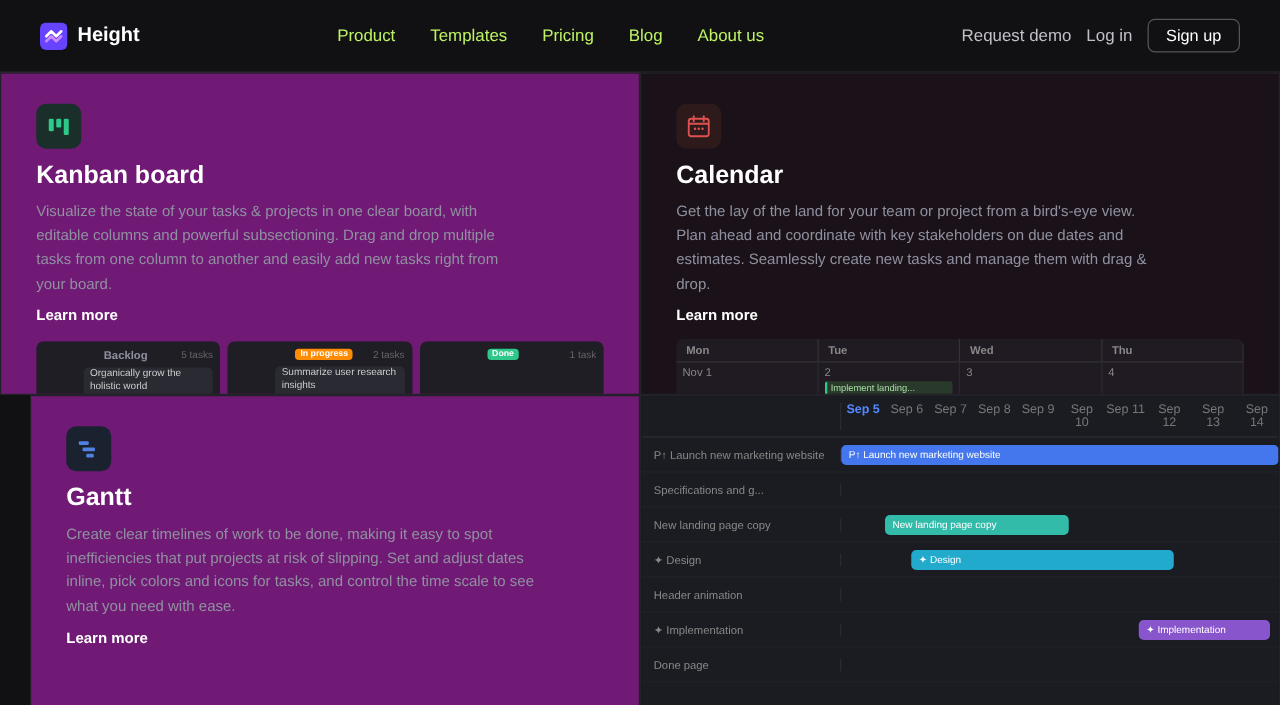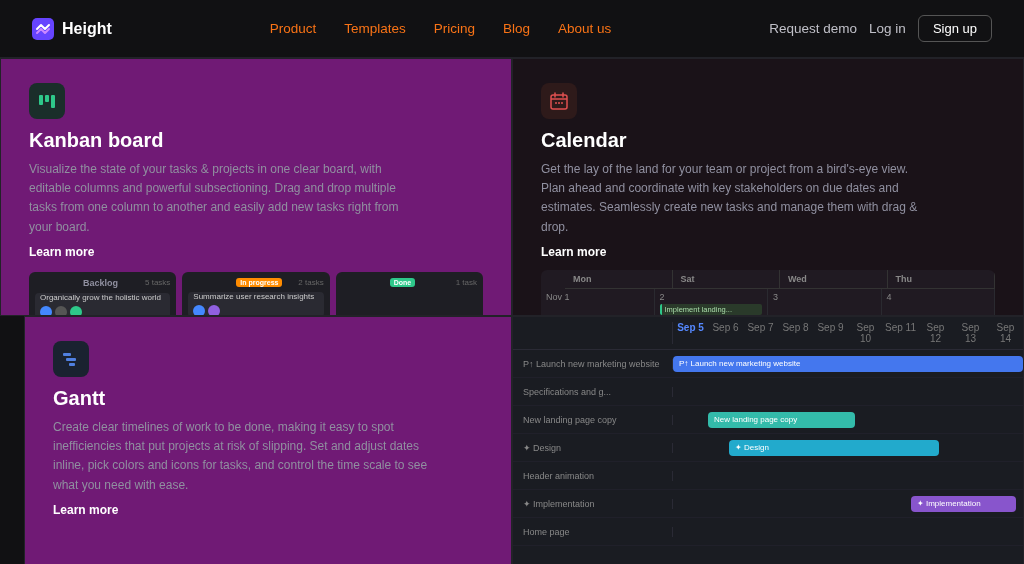--- a/index.html
+++ b/index.html
@@ -33,21 +33,21 @@
     .logo-icon {
       width: 22px;
       height: 22px;
     }
     .nav-links {
       display: flex;
       align-items: center;
       gap: 28px;
     }
     .nav-links a {
-      color: #f97316;
+      color: #bef264;
       text-decoration: none;
       font-size: 13.5px;
     }
     .nav-actions {
       display: flex;
       align-items: center;
       gap: 12px;
     }
     .btn-demo {
       background: none;
@@ -172,20 +172,21 @@
       padding: 1px 4px;
       border-radius: 3px;
       font-weight: 700;
     }
     .kb-count { font-size: 8px; color: #666; }
     .kb-card {
       background: #2a2a32;
       border-radius: 4px;
       padding: 0 5px;
       margin-bottom: 4px;
+      margin-left: 32px;
     }
     .kb-card-text {
       font-size: 8px;
       color: #ccc;
       line-height: 1.3;
     }
     .kb-card-icons {
       display: flex;
       gap: 3px;
       margin-top: 3px;
@@ -205,21 +206,20 @@
       margin-top: 10px;
       background: #201a22;
       border-radius: 6px;
       overflow: hidden;
       height: 110px;
     }
     .cal-header {
       display: grid;
       grid-template-columns: repeat(4, 1fr);
       border-bottom: 1px solid #333;
-      margin-left: 24px;
     }
     .cal-day-header {
       padding: 4px 8px;
       font-size: 9px;
       color: #888;
       font-weight: 600;
       border-right: 1px solid #333;
     }
     .cal-body {
       display: grid;
@@ -417,21 +417,21 @@
       </svg>
     </div>
     <h2>Calendar</h2>
     <p>Get the lay of the land for your team or project from a bird's-eye view. Plan ahead and coordinate with key stakeholders on due dates and estimates. Seamlessly create new tasks and manage them with drag &amp; drop.</p>
     <a class="learn-more">Learn more</a>
 
     
     <div class="calendar-preview">
       <div class="cal-header">
         <div class="cal-day-header">Mon</div>
-        <div class="cal-day-header">Sat</div>
+        <div class="cal-day-header">Tue</div>
         <div class="cal-day-header">Wed</div>
         <div class="cal-day-header">Thu</div>
       </div>
       <div class="cal-body">
         <div class="cal-cell">
           <div class="date-num">Nov 1</div>
         </div>
         <div class="cal-cell">
           <div class="date-num">2</div>
           <div class="cal-event">Implement landing...</div>
@@ -507,20 +507,20 @@
           <div class="gantt-row-label">Header animation</div>
           <div class="gantt-bar-area"></div>
         </div>
         <div class="gantt-row">
           <div class="gantt-row-label">✦ Implementation</div>
           <div class="gantt-bar-area">
             <div class="gantt-bar purple" style="left:68%;width:30%;">✦ Implementation</div>
           </div>
         </div>
         <div class="gantt-row">
-          <div class="gantt-row-label">Home page</div>
+          <div class="gantt-row-label">Done page</div>
           <div class="gantt-bar-area"></div>
         </div>
       </div>
     </div>
   </div>
 
 </div>
 
 </body></html>

